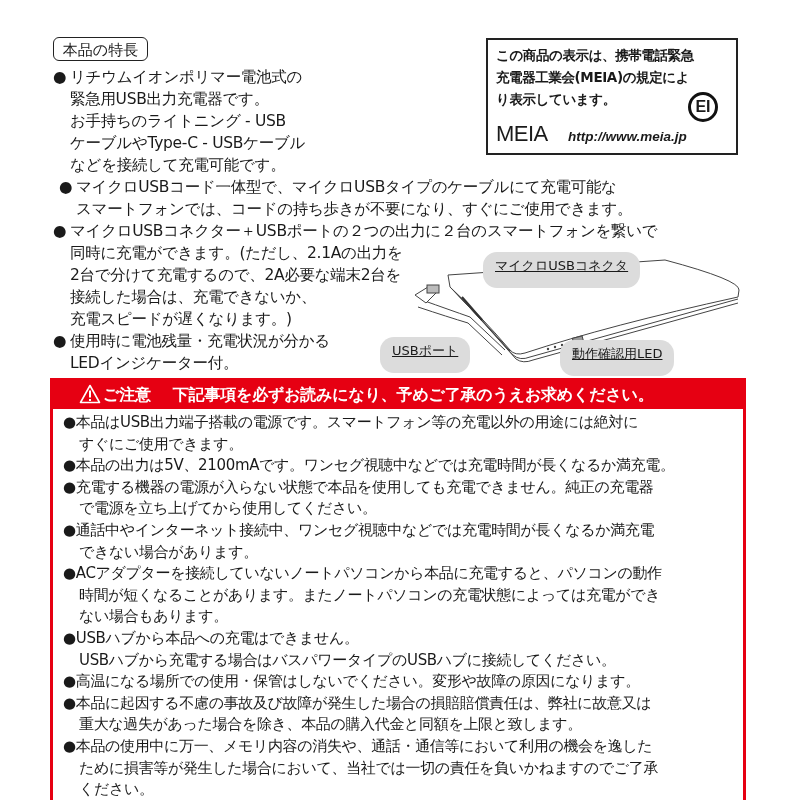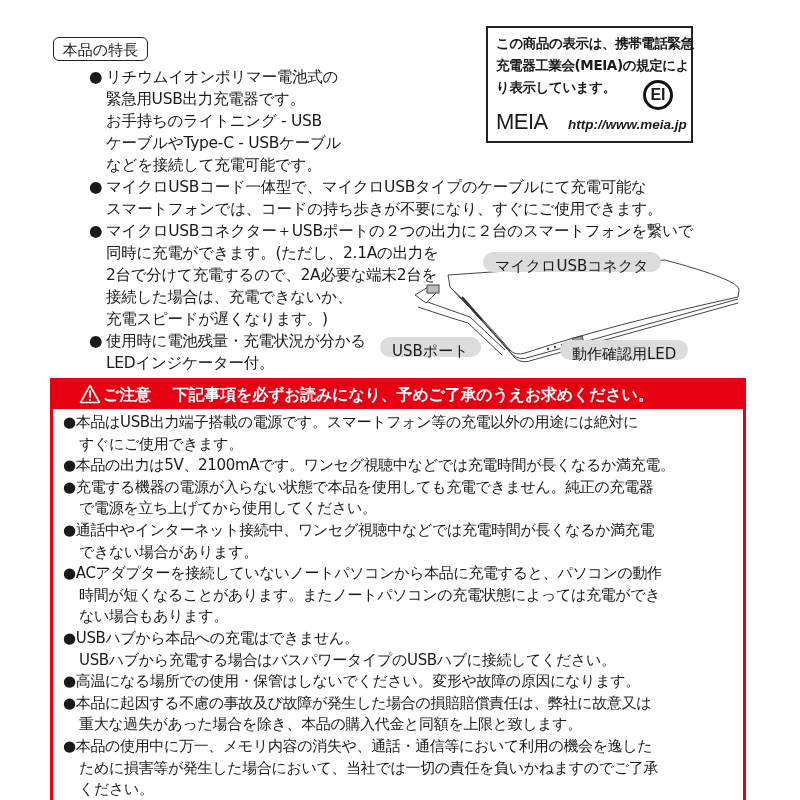--- a/index.html
+++ b/index.html
@@ -7,39 +7,39 @@
            font-family: "DejaVu Sans", "Liberation Sans", sans-serif; color: #1a1a1a; }
     .abs { position: absolute; }
 
     
     .badge { left: 53px; top: 37px; width: 95px; height: 24px; border: 1.5px solid #222;
              border-radius: 6px; font-size: 15px; line-height: 24px; text-align: center;
              box-sizing: border-box; }
 
     
     .feat { font-size: 15.5px; line-height: 22px; letter-spacing: -0.3px; white-space: nowrap; }
-    .feat .line { display: block; margin-left: 36px; }
+    .feat .line { display: block; }
     .feat .bullet { display: inline-block; width: 17px; }
     .feat .indent { padding-left: 17px; }
 
     
-    .meia { left: 486px; top: 26px; width: 207px; height: 117px; border: 2px solid #222;
+    .meia { left: 486px; top: 38px; width: 252px; height: 117px; border: 2px solid #222;
             box-sizing: border-box; padding: 4px 8px; }
     .meia .txt { font-size: 13.5px; line-height: 22px; letter-spacing: -0.4px; white-space: nowrap; font-weight: bold; }
     .meia .logo { position: absolute; left: 8px; bottom: 6px; font-size: 22px; font-weight: normal;
                   font-family: "Liberation Sans", sans-serif; letter-spacing: -0.5px; }
     .meia .url { position: absolute; left: 80px; bottom: 9px; font-size: 13.5px; font-style: italic; font-weight: bold;
                  font-family: "Liberation Sans", sans-serif; }
     .meia .ei { position: absolute; right: 18px; top: 52px; width: 30px; height: 30px; border: 3px solid #111;
                 border-radius: 50%; box-sizing: border-box; text-align: center; line-height: 24px;
                 font-weight: bold; font-size: 16px; font-family: "Liberation Sans", sans-serif; }
 
     
-    .pill { background: #dcdcdc; border-radius: 14px; font-size: 15px; padding: 0 12px; height: 20px;
-            line-height: 28px; white-space: nowrap; }
+    .pill { background: #dcdcdc; border-radius: 14px; font-size: 13px; padding: 0 12px; height: 36px;
+            line-height: 28px; white-space: nowrap; text-decoration: underline; }
 
     
     .caution { left: 50px; top: 378px; width: 696px; height: 464px; border: 3px solid #e60012;
                box-sizing: border-box; }
     .caution .head { background: #e60012; color: #fff; height: 28px; line-height: 28px;
                      font-size: 16px; font-weight: bold; white-space: nowrap; padding-left: 50px;
                      letter-spacing: -0.2px; position: relative; }
     .caution .head .tri { position: absolute; left: 26px; top: 3px; }
     .caution .head .gap { display: inline-block; width: 22px; }
     .caution .body { padding: 3px 0 0 10px; font-size: 15px; line-height: 21.6px;
@@ -53,21 +53,21 @@
 <div class="abs badge">本品の特長</div>
 
 <div class="abs feat" style="left:53px; top:66px;">
   <span class="line"><span class="bullet">●</span><span>リチウムイオンポリマー電池式の</span></span>
   <span class="line indent">緊急用USB出力充電器です。</span>
   <span class="line indent">お手持ちのライトニング - USB</span>
   <span class="line indent">ケーブルやType-C - USBケーブル</span>
   <span class="line indent">などを接続して充電可能です。</span>
 </div>
 
-<div class="abs feat" style="left:53px; top:176px;">
+<div class="abs feat" style="left:59px; top:176px;">
   <span class="line"><span class="bullet">●</span><span>マイクロUSBコード一体型で、マイクロUSBタイプのケーブルにて充電可能な</span></span>
   <span class="line indent">スマートフォンでは、コードの持ち歩きが不要になり、すぐにご使用できます。</span>
 </div>
 
 <div class="abs feat" style="left:53px; top:220px;">
   <span class="line"><span class="bullet">●</span><span>マイクロUSBコネクター＋USBポートの２つの出力に２台のスマートフォンを繋いで</span></span>
   <span class="line indent">同時に充電ができます。(ただし、2.1Aの出力を</span>
   <span class="line indent">2台で分けて充電するので、2A必要な端末2台を</span>
   <span class="line indent">接続した場合は、充電できないか、</span>
   <span class="line indent">充電スピードが遅くなります。)</span>

